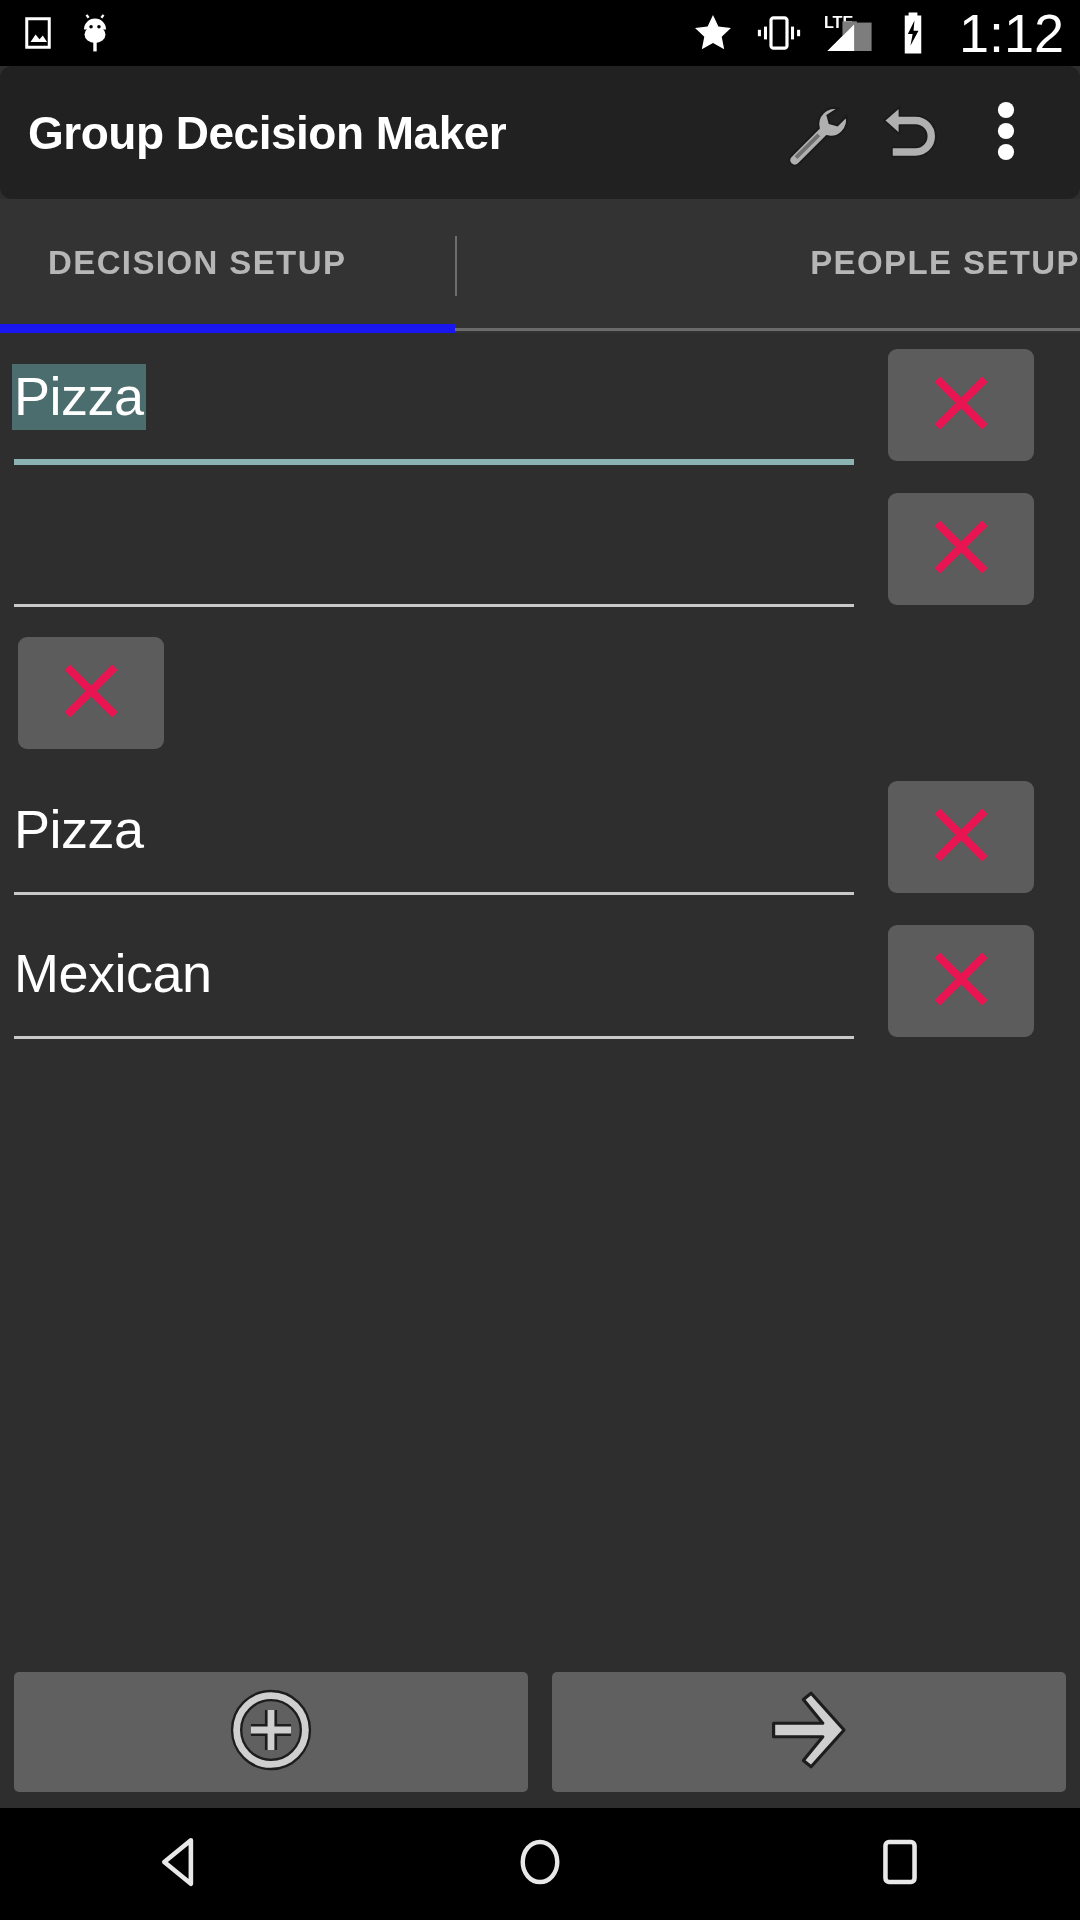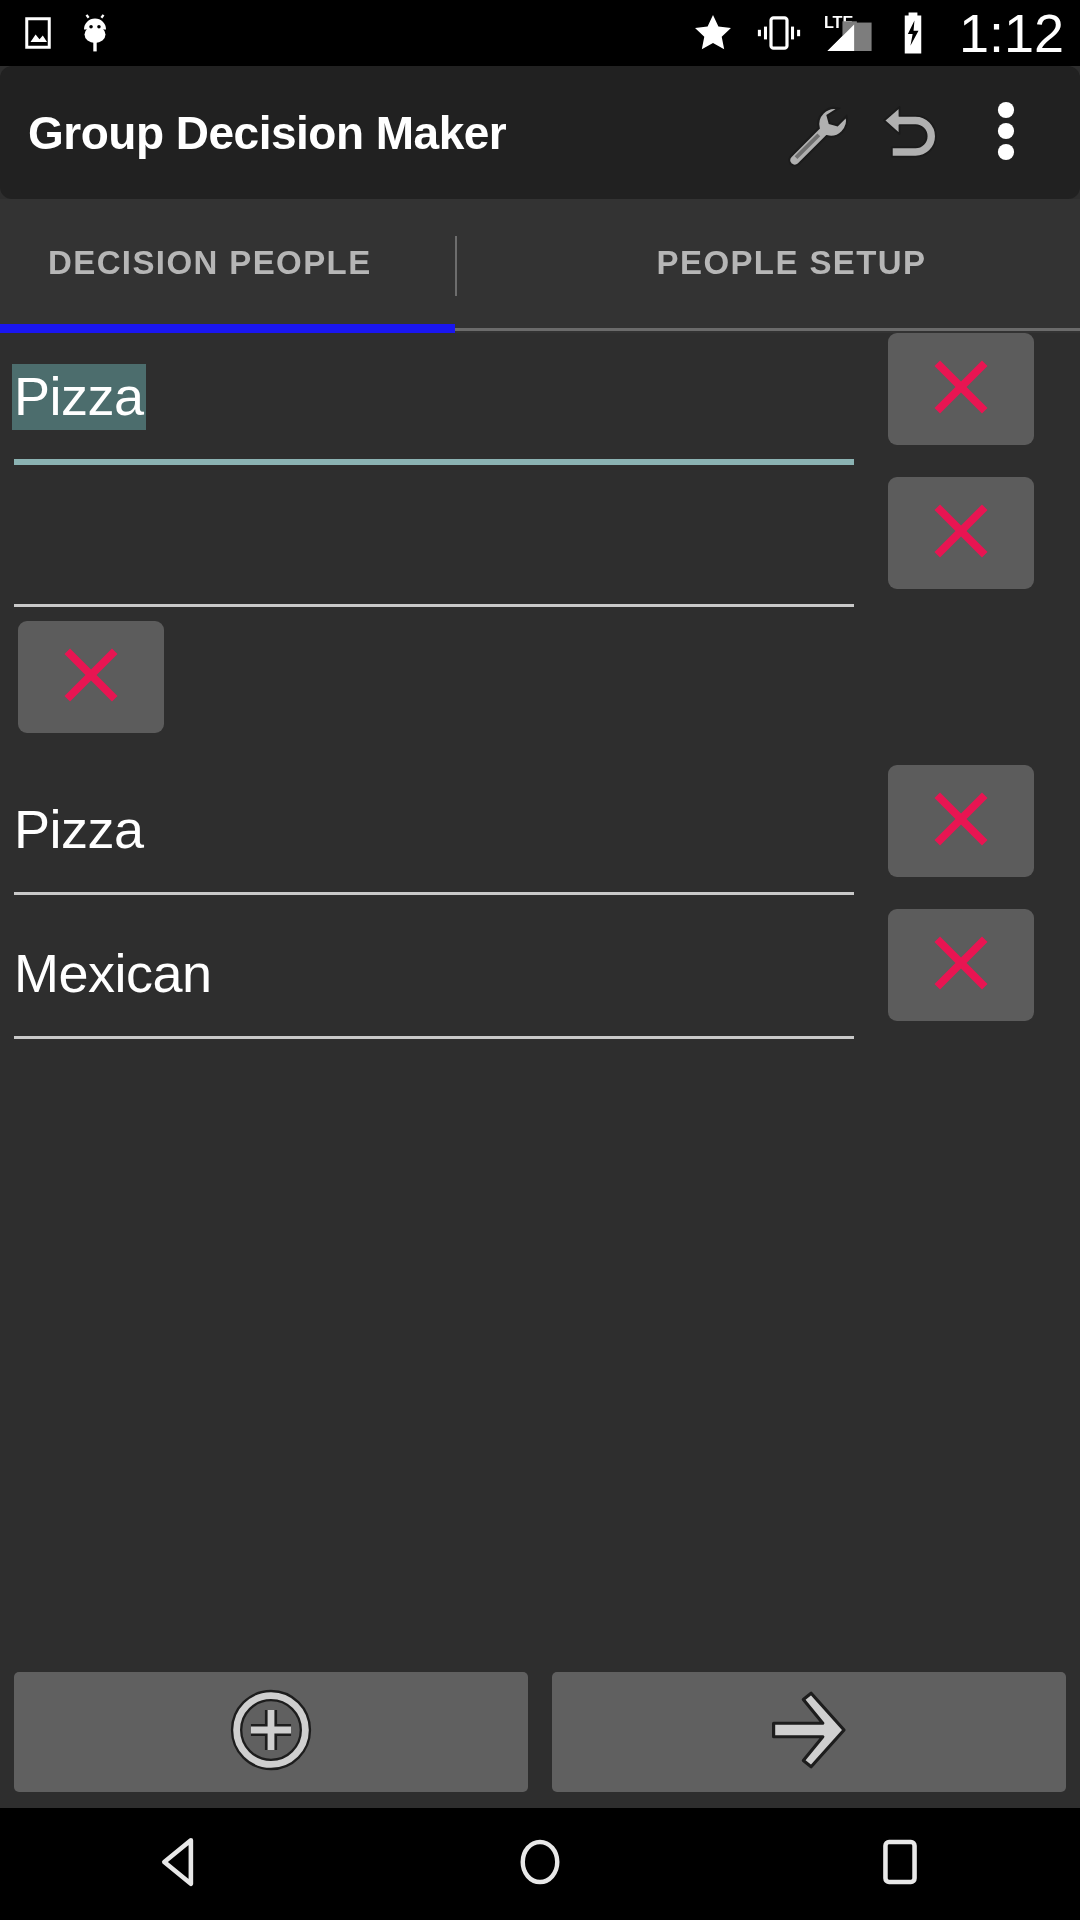--- a/index.html
+++ b/index.html
@@ -62,21 +62,21 @@
     display:flex; align-items:center;
     position:relative;
   }
   .tab-label{
     font-size:33px; font-weight:700;
     letter-spacing:1.4px;
     color:#b6b6b6;
     padding-bottom:6px;
   }
   .tab-decision{ width:455px; justify-content:flex-start; padding-left:48px; }
-  .tab-people{ flex:1; justify-content:center; padding-left:48px; }
+  .tab-people{ flex:1; justify-content:flex-end; padding-left:48px; }
   .tab-divider{
     position:absolute; left:455px; top:37px;
     width:2px; height:60px; background:#6d6d6d;
   }
   .tab-underline-track{
     position:absolute; left:0; bottom:0;
     width:100%; height:7px; background:#333333;
   }
   .tab-underline-rest{
     position:absolute; left:455px; bottom:2px;
@@ -90,21 +90,21 @@
   
   .content{
     flex:1; position:relative;
     background:#2e2e2e;
     overflow:hidden;
   }
   .list{
     padding:0;
   }
   .row{
-    display:flex; align-items:flex-start;
+    display:flex; align-items:center;
     height:144px;
     padding:0 36px 0 0;
     position:relative;
   }
   .field-wrap{
     width:870px;
     height:144px;
     position:relative;
     display:flex; align-items:center;
     padding-left:14px;
@@ -263,21 +263,21 @@
           <circle cx="3" cy="5" r="2.7" fill="#fff"></circle>
           <circle cx="3" cy="12" r="2.7" fill="#fff"></circle>
           <circle cx="3" cy="19" r="2.7" fill="#fff"></circle>
         </svg>
       </span>
     </div>
   </div>
 
   <div class="tab-bar">
     <div class="tab tab-decision">
-      <span class="tab-label" style="color: rgb(182, 182, 182);">DECISION PEOPLE</span>
+      <span class="tab-label" style="color: rgb(182, 182, 182);">DECISION SETUP</span>
     </div>
     <div class="tab-divider"></div>
     <div class="tab tab-people">
       <span class="tab-label" style="color: rgb(182, 182, 182);">PEOPLE SETUP</span>
     </div>
     <div class="tab-underline-track"></div>
     <div class="tab-underline-rest"></div>
     <div class="tab-underline-active" id="tab-indicator" style="background: rgb(26, 22, 240);"></div>
   </div>
 

